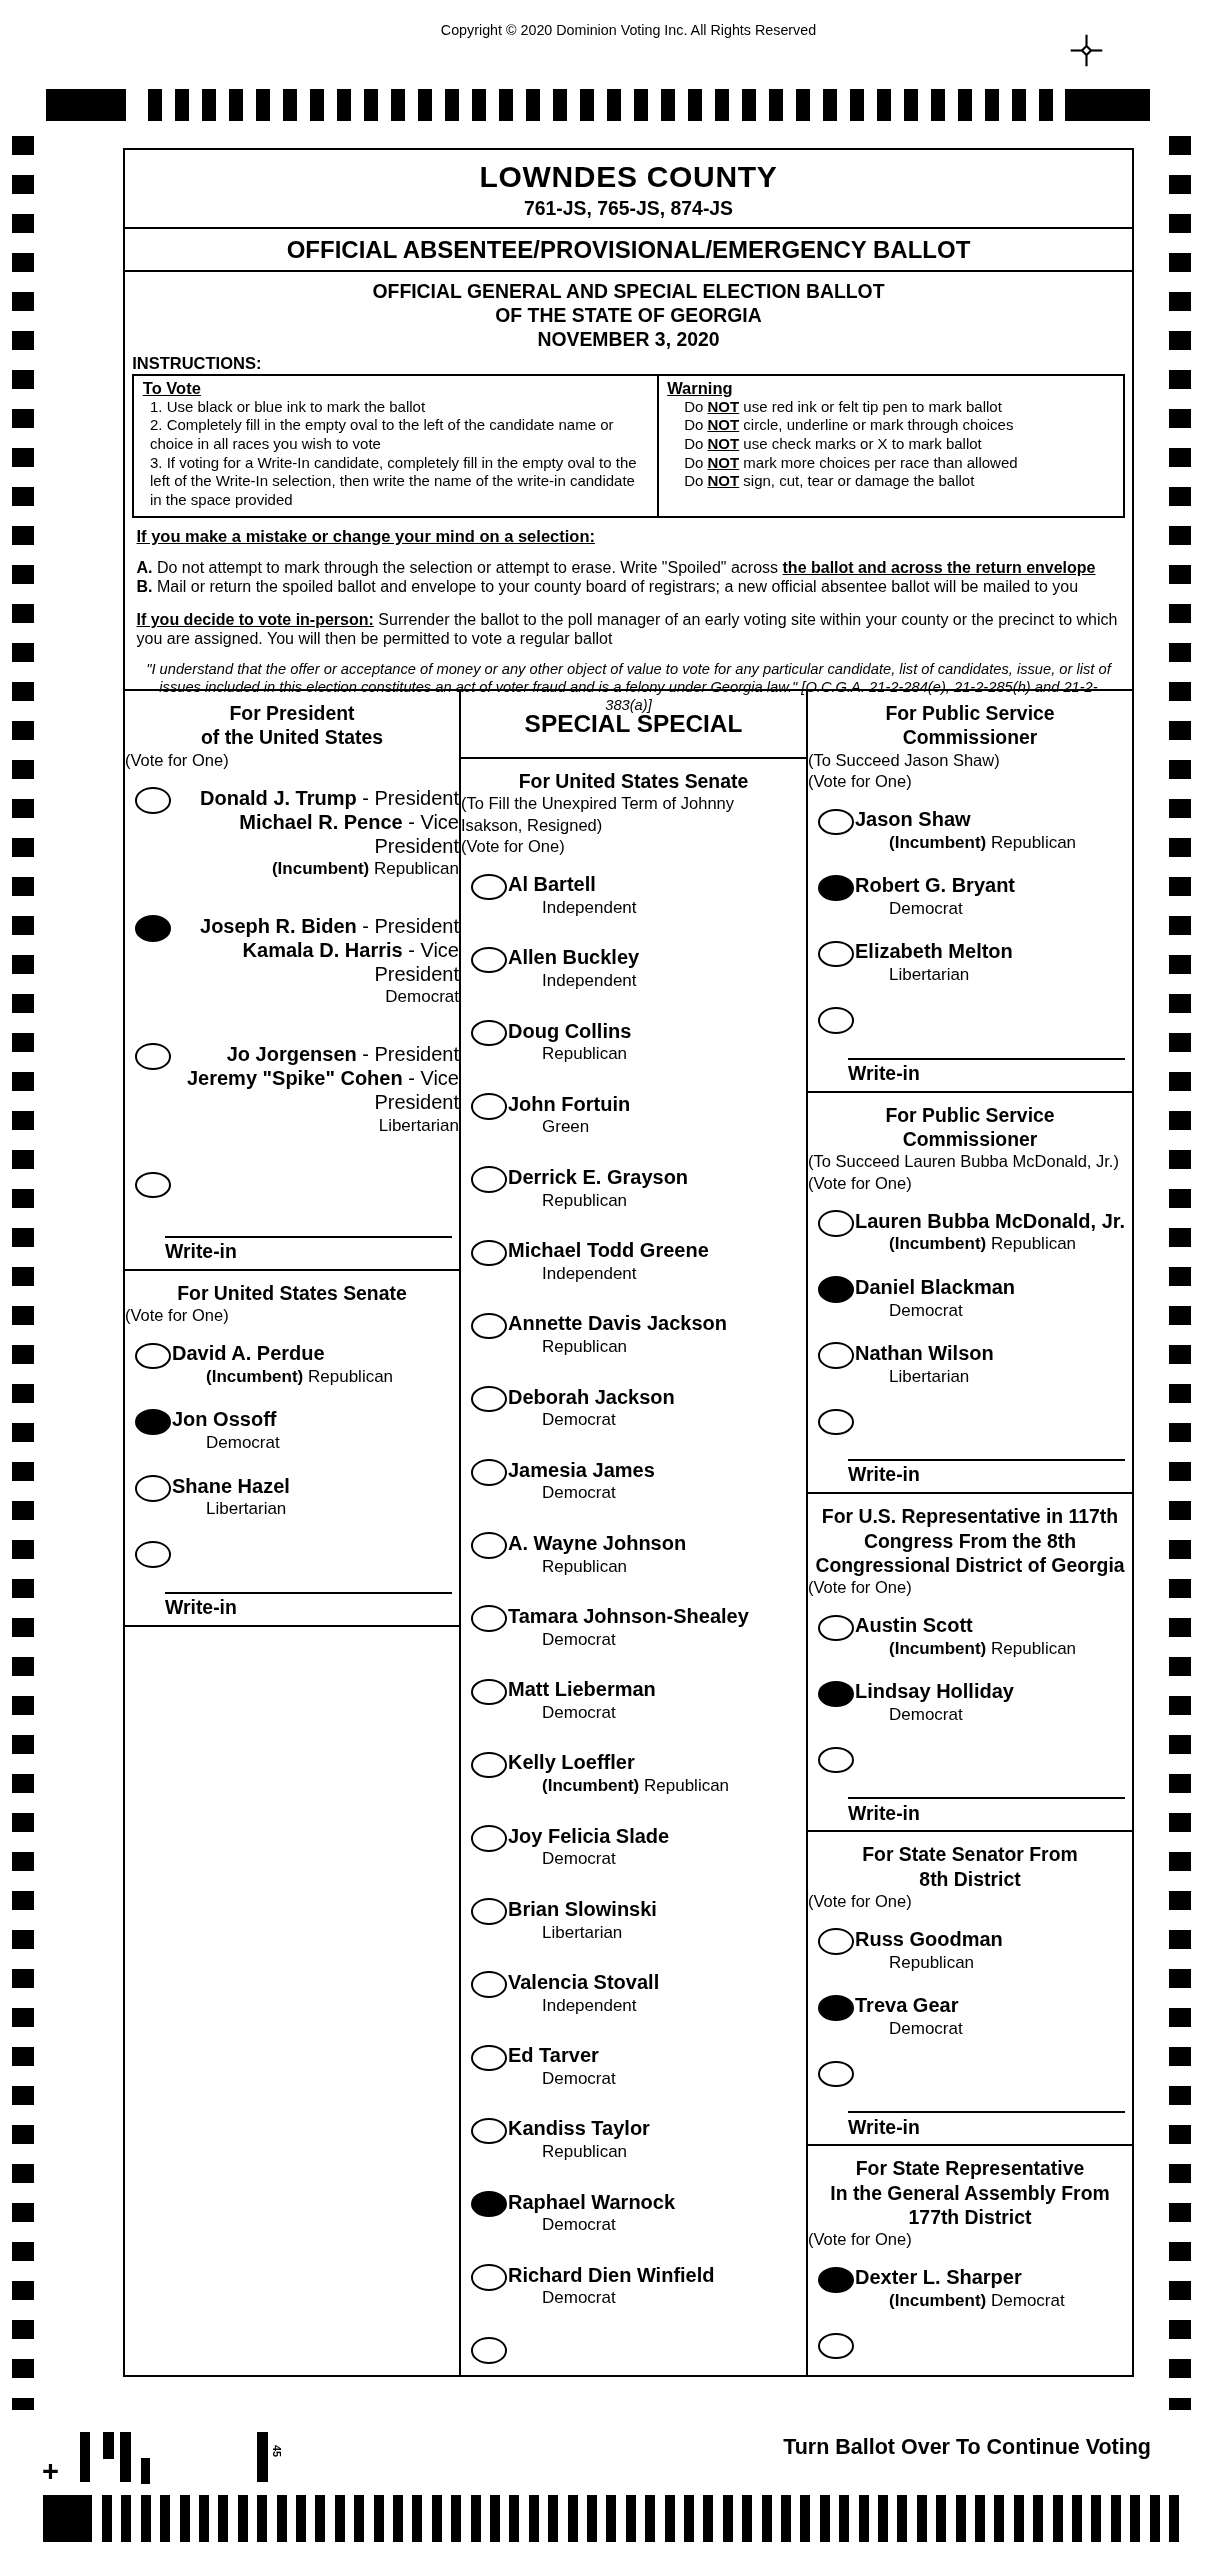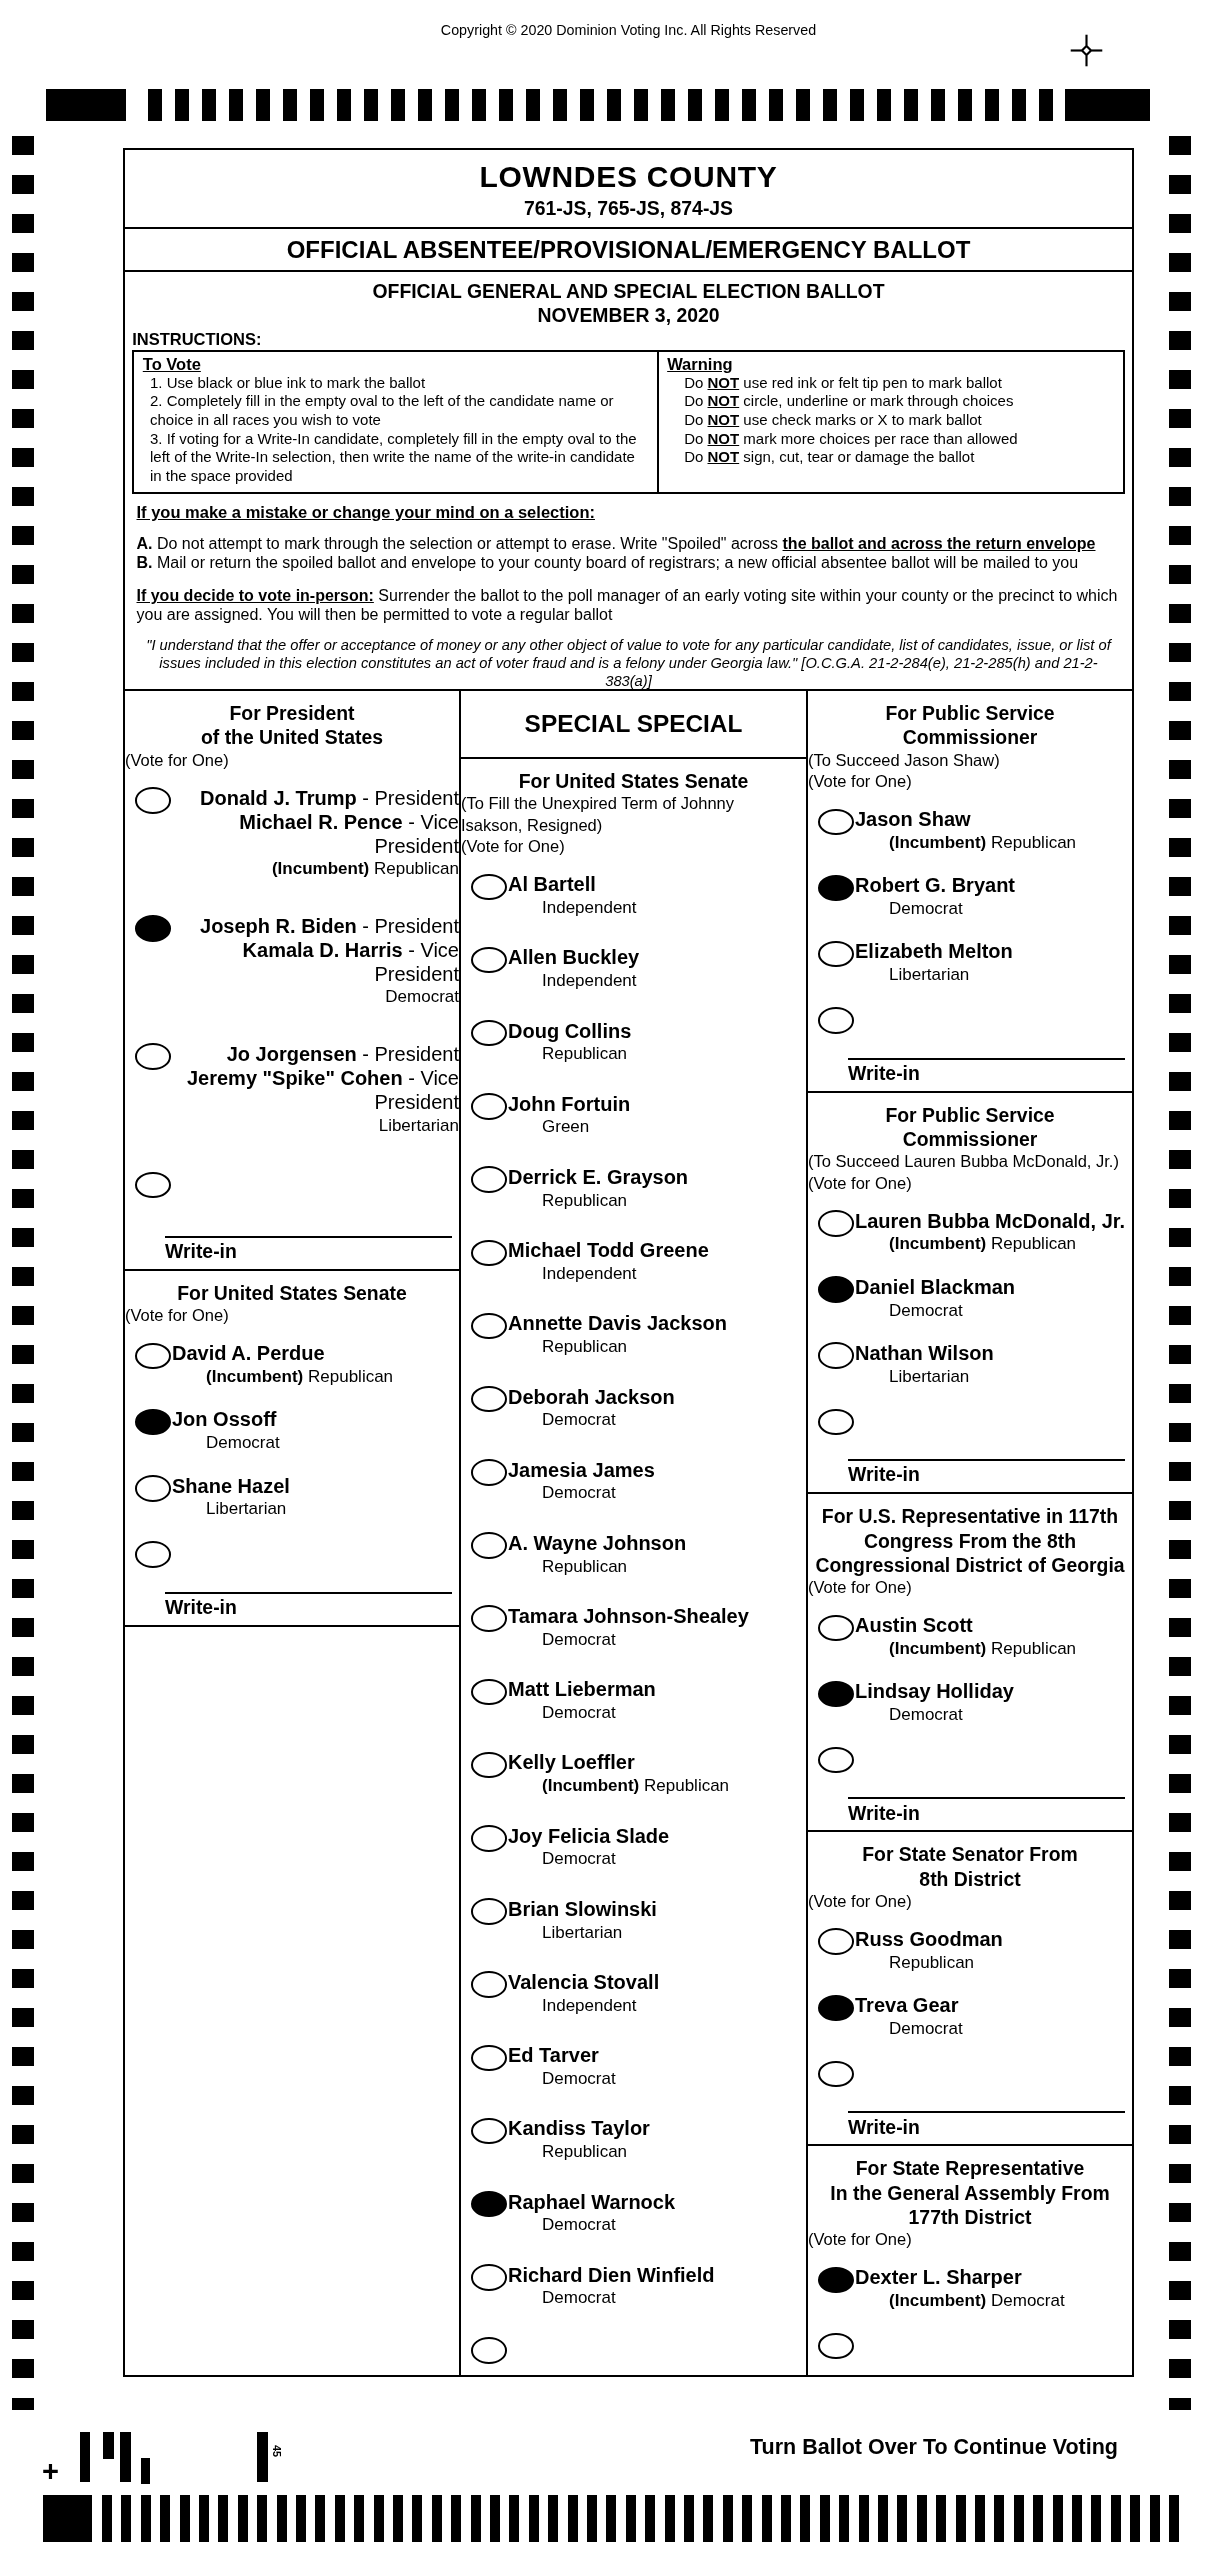--- a/index.html
+++ b/index.html
@@ -12,21 +12,21 @@
   #edge-right{left:1169px;top:136px;height:2274px;}
   .hblock{position:absolute;background:#000;}
   #top-bars{position:absolute;left:148px;top:89px;width:905px;height:32px;background:repeating-linear-gradient(to right,#000 0 14.3px,transparent 14.3px 27px);}
   #bottom-bars{position:absolute;left:102px;top:2495px;width:1085px;height:47px;background:repeating-linear-gradient(to right,#000 0 10px,transparent 10px 19.4px);}
   
   #copyright{position:absolute;left:123px;top:21.5px;width:1011px;text-align:center;font-size:14.3px;}
   
   #crosshair{position:absolute;left:1070px;top:34px;}
   #plus-mark{position:absolute;left:42px;top:2455px;font-size:29px;font-weight:bold;}
   #stub-number{position:absolute;left:271px;top:2445px;font-size:10.8px;font-weight:bold;transform:rotate(90deg);}
-  #turn-over{position:absolute;left:717px;top:2435px;width:434px;text-align:center;font-size:21.5px;font-weight:bold;}
+  #turn-over{position:absolute;left:717px;top:2435px;width:434px;text-align:right;font-size:21.5px;font-weight:bold;}
   
   #ballot{position:absolute;left:123px;top:148px;width:1011px;height:2229px;border:2.9px solid #000;box-sizing:border-box;}
   .county{text-align:center;border-bottom:2.2px solid #000;padding:10px 0 7.2px;}
   .county-name{font-size:30px;font-weight:bold;letter-spacing:0.7px;}
   .county-precincts{font-size:19.4px;font-weight:bold;margin-top:2.9px;}
   .type-band{text-align:center;font-size:24px;font-weight:bold;border-bottom:2.2px solid #000;padding:6.5px 0;}
   .election-title{text-align:center;font-weight:bold;font-size:19.4px;line-height:24px;padding:7.2px 0 2.9px;}
   .instr-label{font-weight:bold;font-size:16.5px;margin:0 0 0.7px 7.2px;}
   .boxes{display:flex;border:2.2px solid #000;margin:0 7.2px;}
   .tovote{flex:1.13;padding:2.9px 8.6px 7.2px;}
@@ -99,20 +99,21 @@
 
   <div class="county">
     <div class="county-name">LOWNDES COUNTY</div>
     <div class="county-precincts">761-JS, 765-JS, 874-JS</div>
   </div>
 
   <div class="type-band">OFFICIAL ABSENTEE/PROVISIONAL/EMERGENCY BALLOT</div>
 
   <div class="election-title">
     <div>OFFICIAL GENERAL AND SPECIAL ELECTION BALLOT</div>
+    <div>OF THE STATE OF GEORGIA</div>
     <div>NOVEMBER 3, 2020</div>
   </div>
 
   <div class="instr-label">INSTRUCTIONS:</div>
 
   <div class="boxes">
     <div class="tovote">
       <div class="box-title">To Vote</div>
       <div>
           <div class="tovote-item">1. Use black or blue ink to mark the ballot</div>

